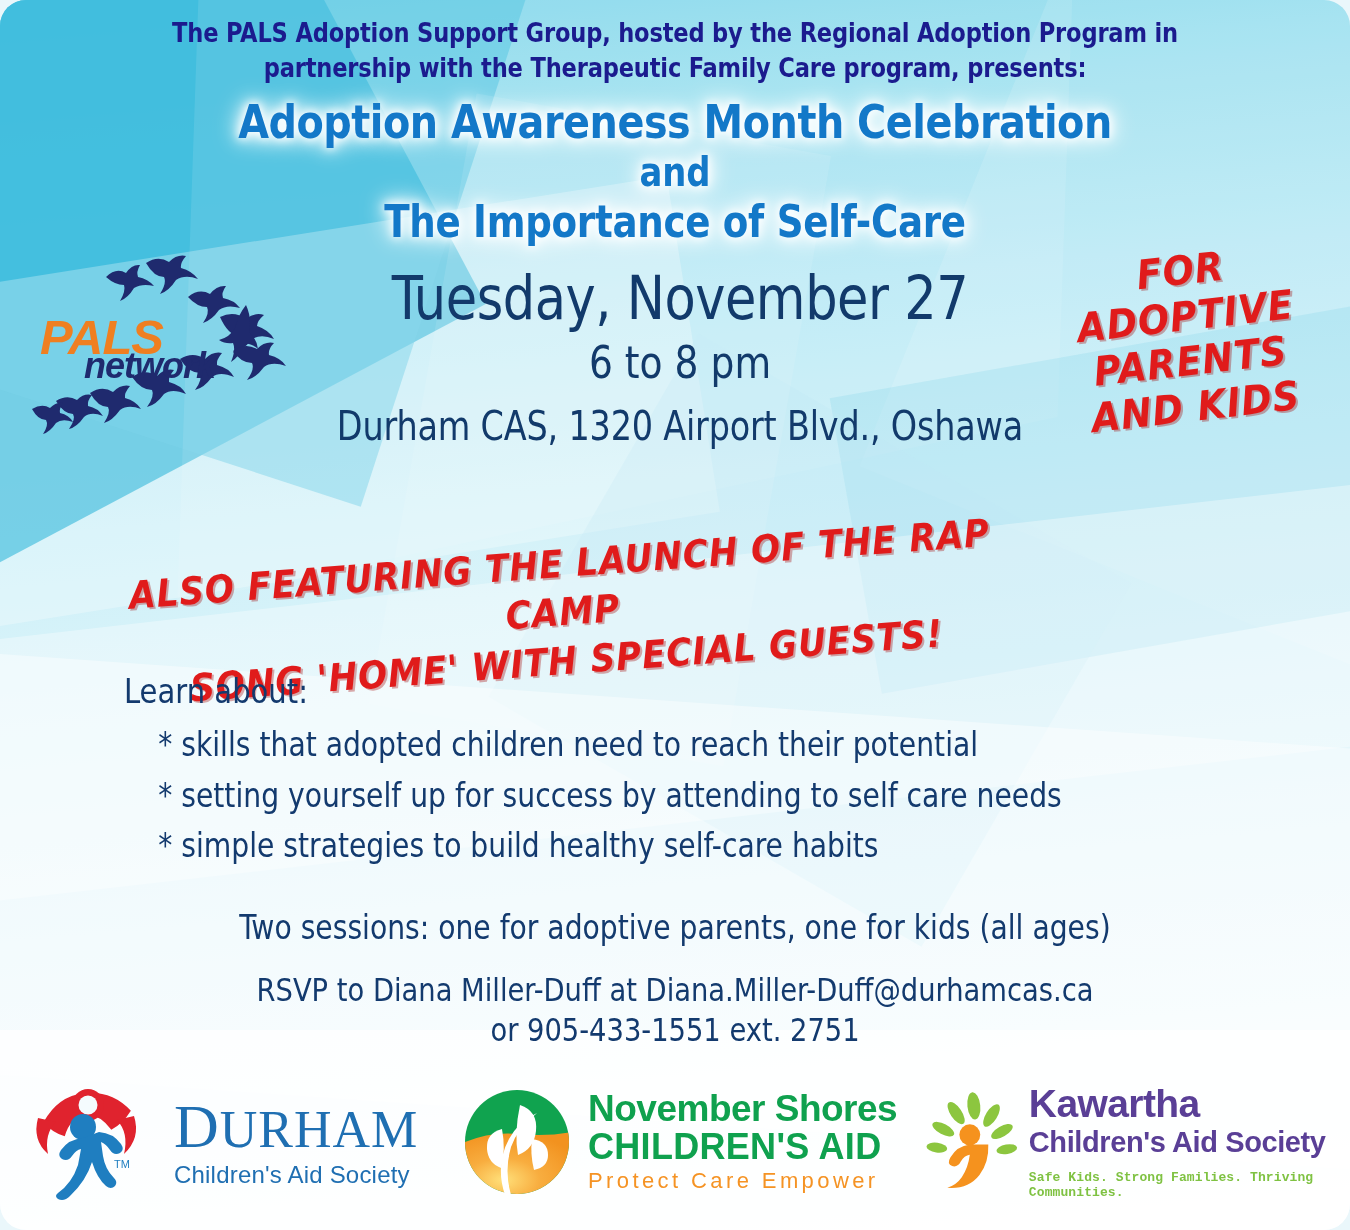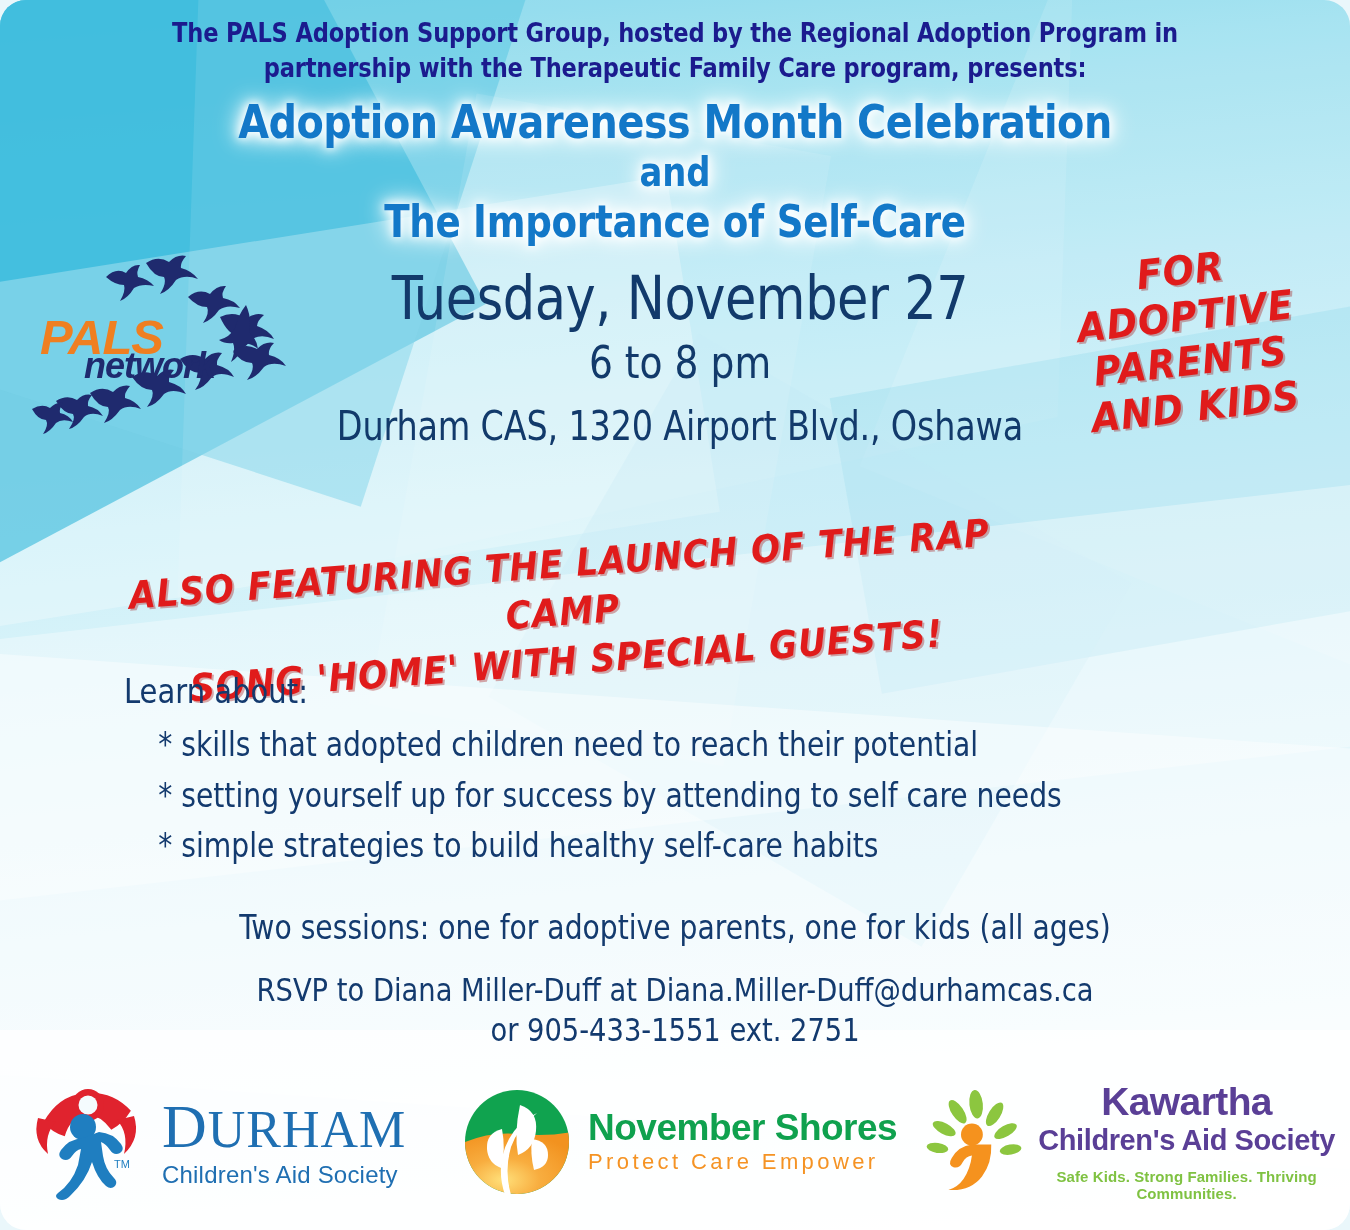--- a/index.html
+++ b/index.html
@@ -178,24 +178,24 @@
   #pals svg { position:absolute; left:0; top:0; }
 
   
   #logos {
     bottom:8px; left:0; width:1350px; height:160px;
     display:flex; align-items:center;
   }
   .logo-cell { display:flex; align-items:center; }
   .logo-durham   { width:440px; padding-left:28px; }
   .logo-highland { width:470px; padding-left:18px; }
-  .logo-kawartha { width:430px; padding-left:14px;text-align:center; }
-
-  
-  .durham-text { margin-left:16px; }
+  .logo-kawartha { width:430px; padding-left:14px; }
+
+  
+  .durham-text { margin-left:28px; }
   .durham-name {
     font-family:"Liberation Serif", serif;
     font-size:52px; color:#1f6fb2; line-height:1;
     letter-spacing:1px;
   }
   .durham-name .cap { font-size:62px; }
   .durham-sub {
     font-family:"Liberation Sans", sans-serif;
     font-size:24px; color:#1f6fb2; margin-top:4px;
     letter-spacing:.2px;
@@ -225,22 +225,22 @@
     font-family:"Liberation Sans", sans-serif;
     font-weight:700; font-size:39px; color:#5a3f96; line-height:1.0;
     letter-spacing:-.6px;
   }
   .kw-l3 {
     font-family:"Liberation Sans", sans-serif;
     font-weight:700; font-size:29px; color:#5a3f96; line-height:1.2;
     letter-spacing:-.4px; margin-top:2px;
   }
   .kw-l4 {
-    font-family:Liberation Sans, sans-serif;
-    font-weight:700; font-size:15px; color:#7fc242; letter-spacing:.1px;
+    font-family:Liberation Mono, monospace;
+    font-weight:700; font-size:13px; color:#7fc242; letter-spacing:.1px;
     margin-top:10px;
   }
 </style>
 </head>
 <body>
 
 <div id="poster">
 
   <div class="facet f1"></div>
   <div class="facet f2"></div>
@@ -354,20 +354,21 @@
         </g>
         <g fill="#ffffff">
           <path d="M62 22 q18 6 16 26 q-2 18-18 24 q-4-22 2-50z"></path>
           <path d="M44 46 q-16 4-15 20 q1 14 14 19 q5-18 1-39z"></path>
           <path d="M74 56 q16 2 16 16 q0 12-14 15 q-4-16-2-31z"></path>
           <path d="M47 112 q-10-30 4-56 q10-18 28-26 q-20 16-26 34 q-7 24 0 48z"></path>
         </g>
       </svg>
       <div class="hs-text">
         <div class="hs-l1">November Shores</div>
+        <div class="hs-l2">CHILDREN'S AID</div>
         <div class="hs-l3">Protect Care Empower</div>
       </div>
     </div>
 
     <div class="logo-cell logo-kawartha">
       <svg width="118" height="122" viewBox="0 0 118 122">
         <g fill="#8cc63f">
           <ellipse cx="62" cy="16" rx="8" ry="17" transform="rotate(-6 62 16)"></ellipse>
           <ellipse cx="40" cy="25" rx="7" ry="16" transform="rotate(-34 40 25)"></ellipse>
           <ellipse cx="84" cy="28" rx="7" ry="16" transform="rotate(32 84 28)"></ellipse>

